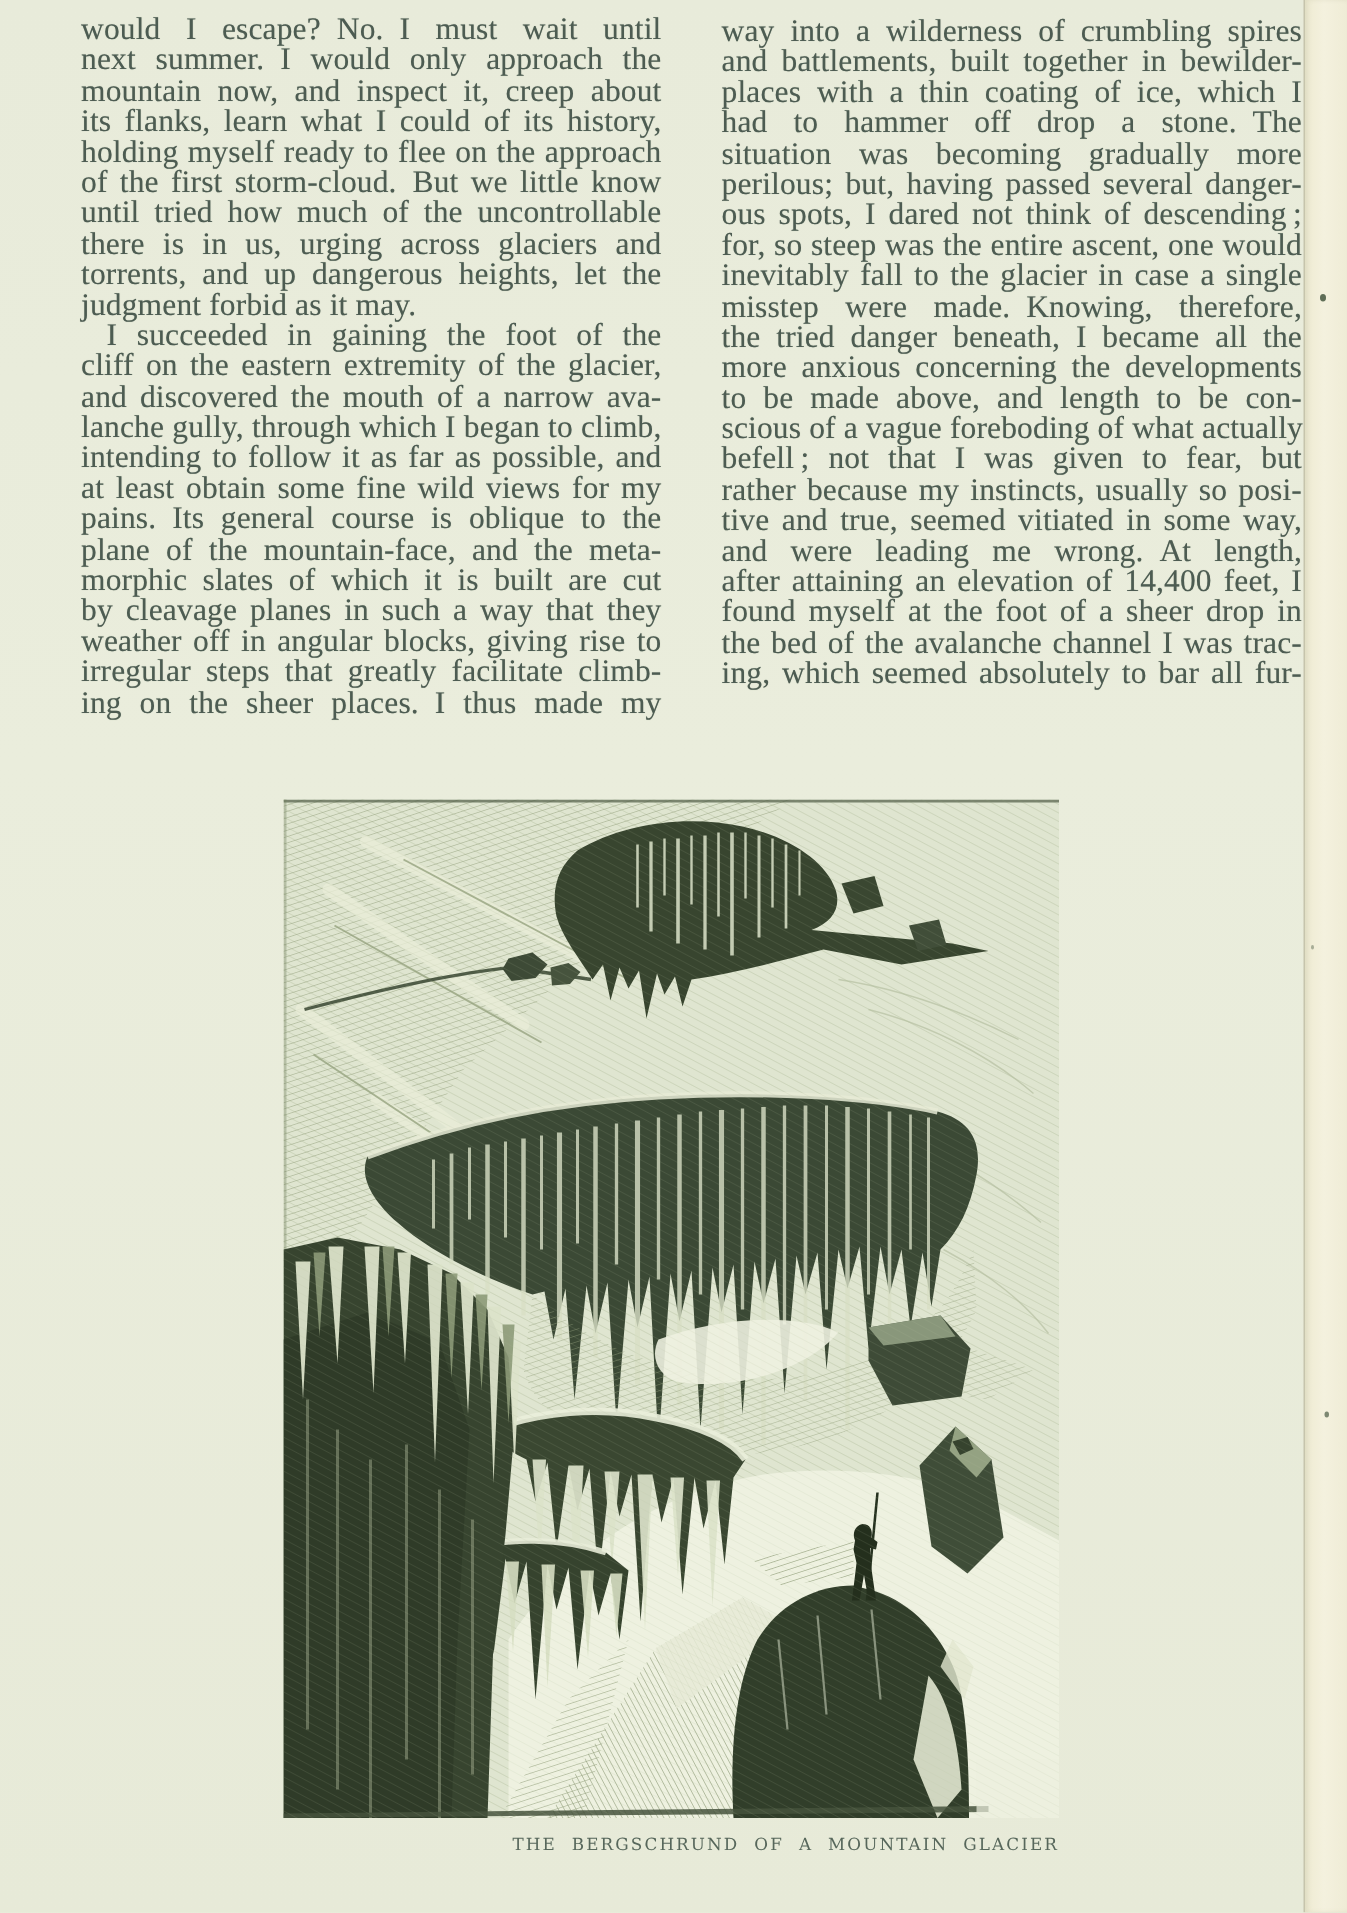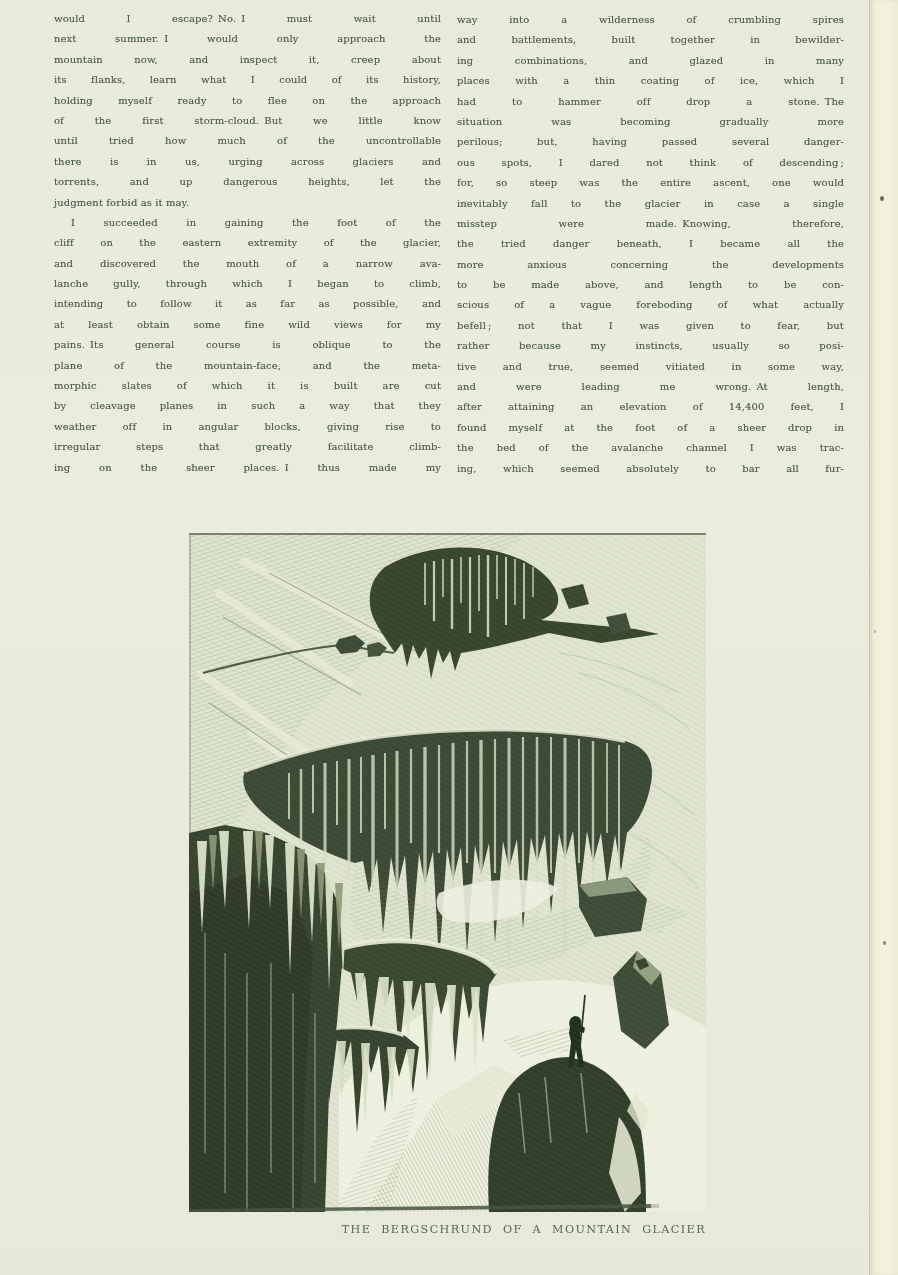--- a/index.html
+++ b/index.html
@@ -9,26 +9,27 @@
     font-family:"DejaVu Serif","Liberation Serif",serif;
     overflow:hidden;
   }
   .page{
     position:relative;width:898px;height:1275px;
     background:linear-gradient(180deg,#e8ebda 0%,#eaedDC 40%,#e7ead8 100%);
   }
   .col{
     position:absolute;
     color:#4d5c52;
-    font-size:10px;
+    font-size:21px;
     letter-spacing:0.1px;
     text-shadow:0 0 0.5px rgba(70,90,75,0.45);
+    font-family:Liberation Serif, serif;
   }
   .col-left{left:54px;top:9px;width:387px;}
-  .col-right{left:457px;top:10px;width:387px;}
+  .col-right{left:481px;top:10px;width:387px;}
   .para{margin:0;}
   .tl{
     display:block;height:20.4px;line-height:20.4px;
     text-align:justify;text-align-last:justify;
     white-space:nowrap;
   }
   .tl.end{text-align-last:left;}
   .tl.ind{text-indent:17px;}
   figure.engraving{
     position:absolute;left:189px;top:533px;width:517px;margin:0;padding:0;
@@ -82,21 +83,20 @@
       <span class="tl">weather off in angular blocks, giving rise to</span>
       <span class="tl">irregular steps that greatly facilitate climb-</span>
       <span class="tl">ing on the sheer places. I thus made my</span>
     </p>
   </div>
 
   <div class="col col-right">
     <p class="para">
       <span class="tl">way into a wilderness of crumbling spires</span>
       <span class="tl">and battlements, built together in bewilder-</span>
-      <span class="tl">ing combinations, and glazed in many</span>
       <span class="tl">places with a thin coating of ice, which I</span>
       <span class="tl">had to hammer off drop a stone. The</span>
       <span class="tl">situation was becoming gradually more</span>
       <span class="tl">perilous; but, having passed several danger-</span>
       <span class="tl">ous spots, I dared not think of descending ;</span>
       <span class="tl">for, so steep was the entire ascent, one would</span>
       <span class="tl">inevitably fall to the glacier in case a single</span>
       <span class="tl">misstep were made. Knowing, therefore,</span>
       <span class="tl">the tried danger beneath, I became all the</span>
       <span class="tl">more anxious concerning the developments</span>

